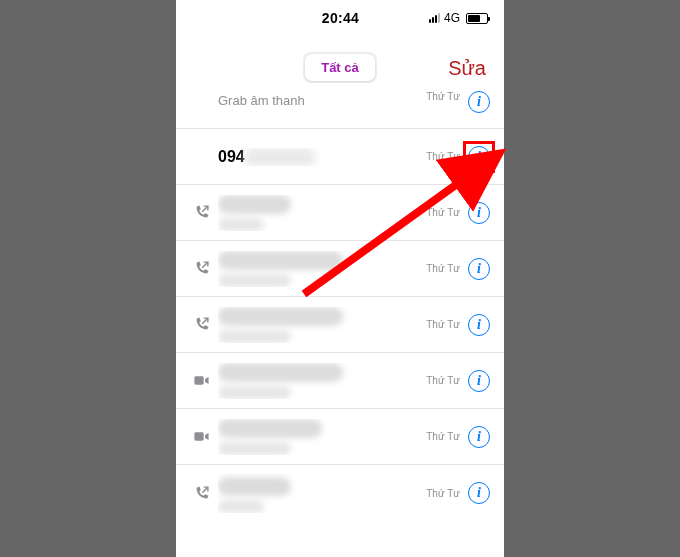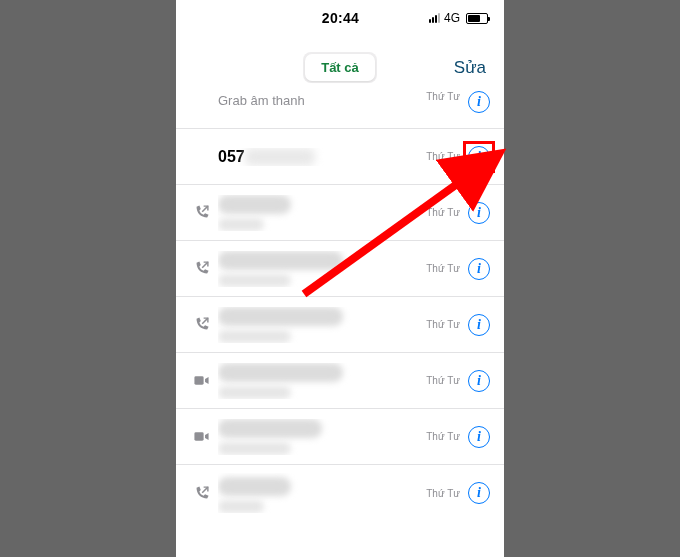--- a/index.html
+++ b/index.html
@@ -68,35 +68,35 @@
       display: flex;
       background: #eeedee;
       border-radius: 8px;
       padding: 2px;
     }
     .seg-btn {
       font-size: 13px;
       font-weight: 500;
       padding: 6px 16px;
       border-radius: 7px;
-      color: #15803d;
+      color: #a21caf;
       cursor: pointer;
     }
     .seg-btn.active {
       background: #fff;
       font-weight: 600;
       box-shadow: 0 1px 2px rgba(0,0,0,0.08);
     }
     .edit-btn {
       position: absolute;
       right: 18px;
       top: 50%;
       transform: translateY(-50%);
-      color: #0c4a6e;
-      font-size: 17px;
+      color: #b91c1c;
+      font-size: 20px;
     }
 
     .list { margin-top: 12px; }
     .row {
       display: flex;
       align-items: center;
       min-height: 56px;
       padding: 6px 14px 6px 14px;
       border-bottom: 0.5px solid #e2e2e4;
       position: relative;
@@ -248,21 +248,21 @@
           <div class="subtitle">Grab âm thanh</div>
         </div>
         <div class="date">Thứ Tư</div>
         <div class="info">i</div>
       </div>
 
       <div class="row" style="position:relative;">
         <div class="indent"></div>
         <div class="text-col">
           <div class="title">
-            <span>057</span><span class="num-blur">0000000</span>
+            <span>094</span><span class="num-blur">0000000</span>
           </div>
         </div>
         <div class="date">Thứ Tư</div>
         <div class="info">i</div>
         <div class="highlight-box"></div>
       </div>
 
       <div class="row blur short">
         <div class="call-icon">
           <svg class="icon-svg" viewBox="0 0 24 24" fill="none" stroke="#8e8e93" stroke-width="2">

